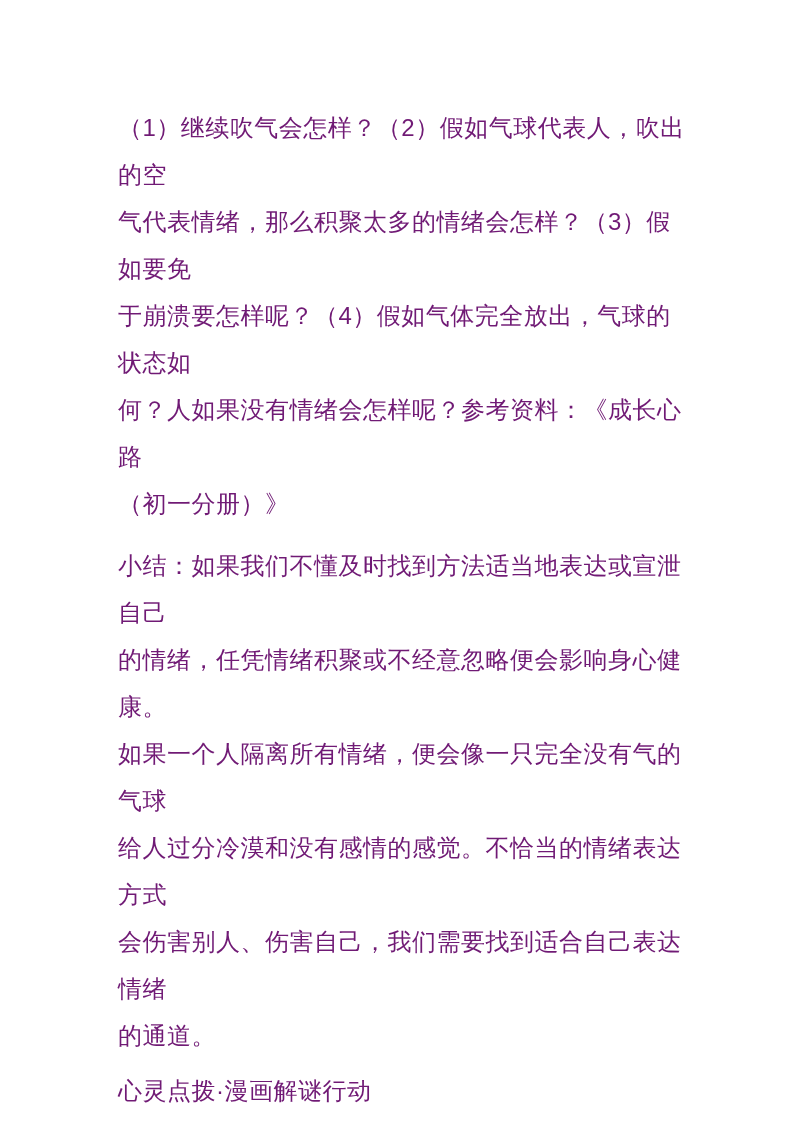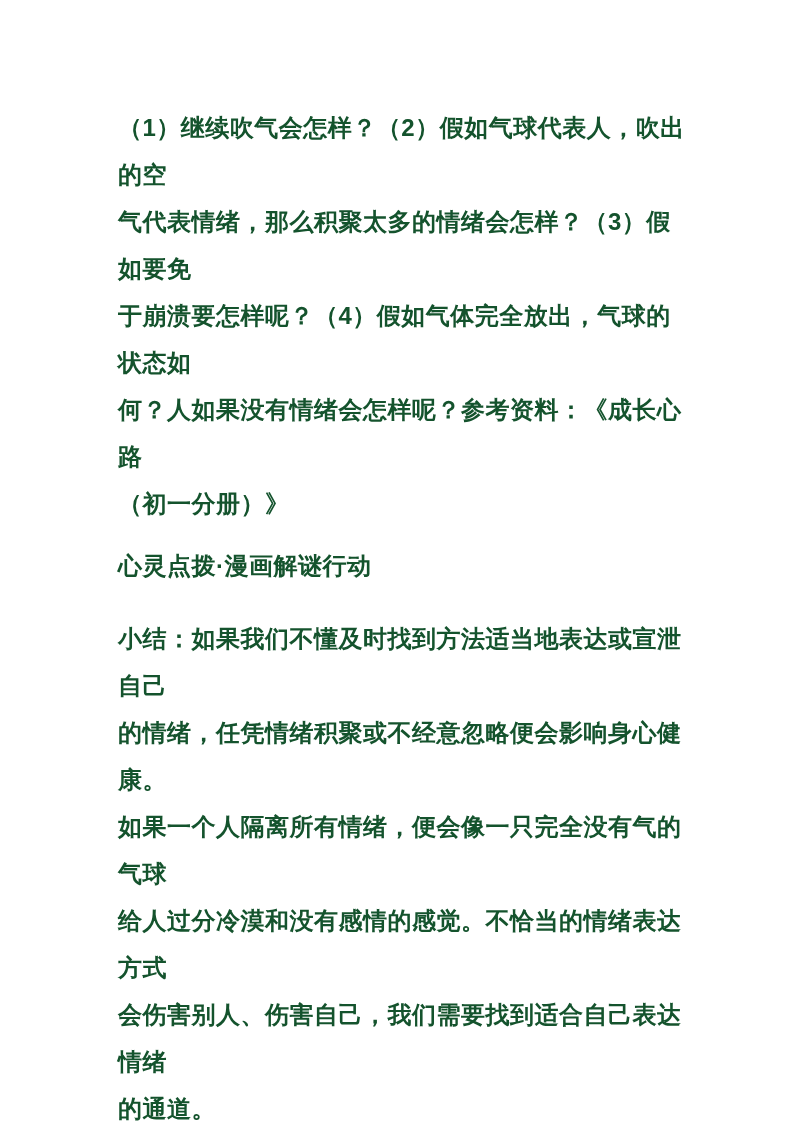--- a/index.html
+++ b/index.html
@@ -11,43 +11,43 @@
     position: relative;
     width: 793px;
     height: 1122px;
     box-sizing: border-box;
     background: #ffffff;
     overflow: hidden;
     padding: 104px 107px 0 118px;
     font-family: "Liberation Sans", "DejaVu Sans", sans-serif;
     font-size: 24px;
     line-height: 47px;
-    font-weight: 700;
-    color: #14532d;
+    font-weight: 400;
+    color: #701a75;
     text-align: left;
   }
   .para {
     margin: 0;
     white-space: pre-line;
     letter-spacing: 0.5px;
   }
   .para.gap-a { margin-bottom: 15px; }
   .para.gap-b { margin-bottom: 8px; }
   .para.heading { margin-bottom: 26px; }
 </style>
 </head>
 <body>
 
 <div class="page">
   <p class="para gap-a">（1）继续吹气会怎样？（2）假如气球代表人，吹出的空
 气代表情绪，那么积聚太多的情绪会怎样？（3）假如要免
 于崩溃要怎样呢？（4）假如气体完全放出，气球的状态如
 何？人如果没有情绪会怎样呢？参考资料：《成长心路
 （初一分册）》</p>
-  <p class="para heading">心灵点拨·漫画解谜行动</p>
   <p class="para gap-b">小结：如果我们不懂及时找到方法适当地表达或宣泄自己
 的情绪，任凭情绪积聚或不经意忽略便会影响身心健康。
 如果一个人隔离所有情绪，便会像一只完全没有气的气球
 给人过分冷漠和没有感情的感觉。不恰当的情绪表达方式
 会伤害别人、伤害自己，我们需要找到适合自己表达情绪
 的通道。</p>
+  <p class="para heading">心灵点拨·漫画解谜行动</p>
 
 </div>
 
 </body></html>

